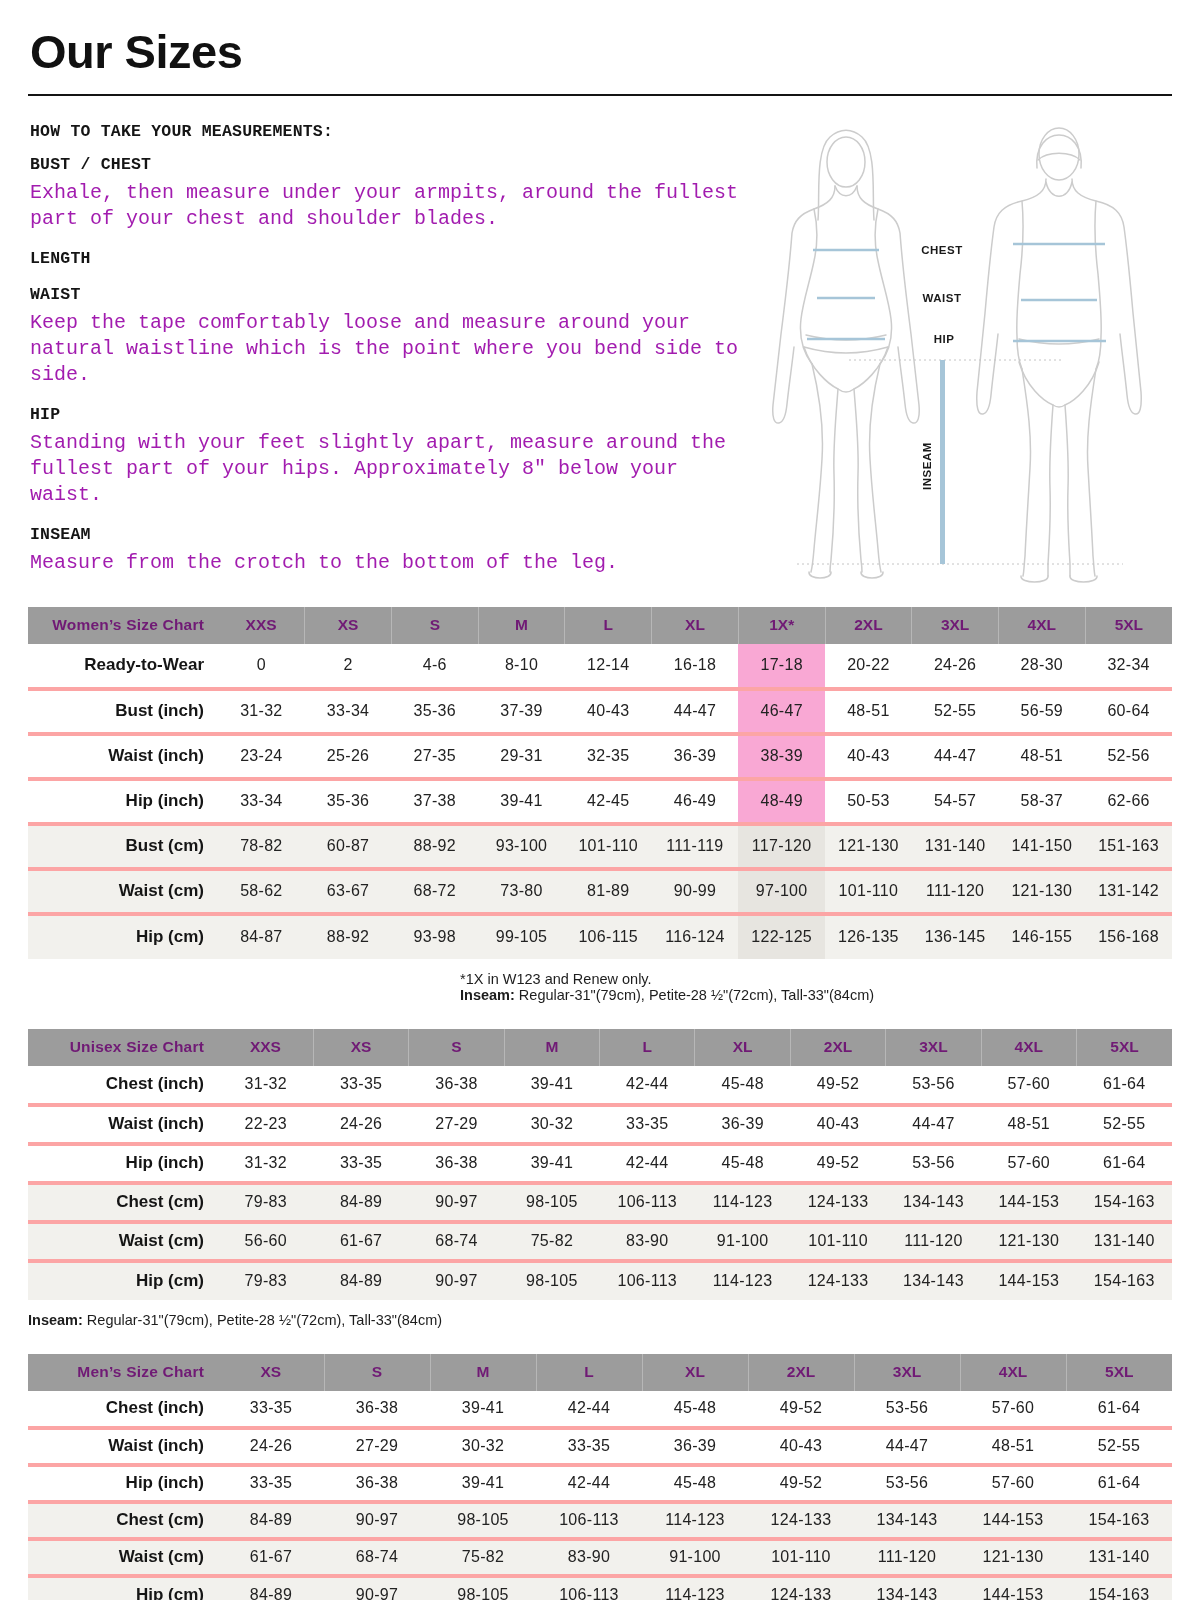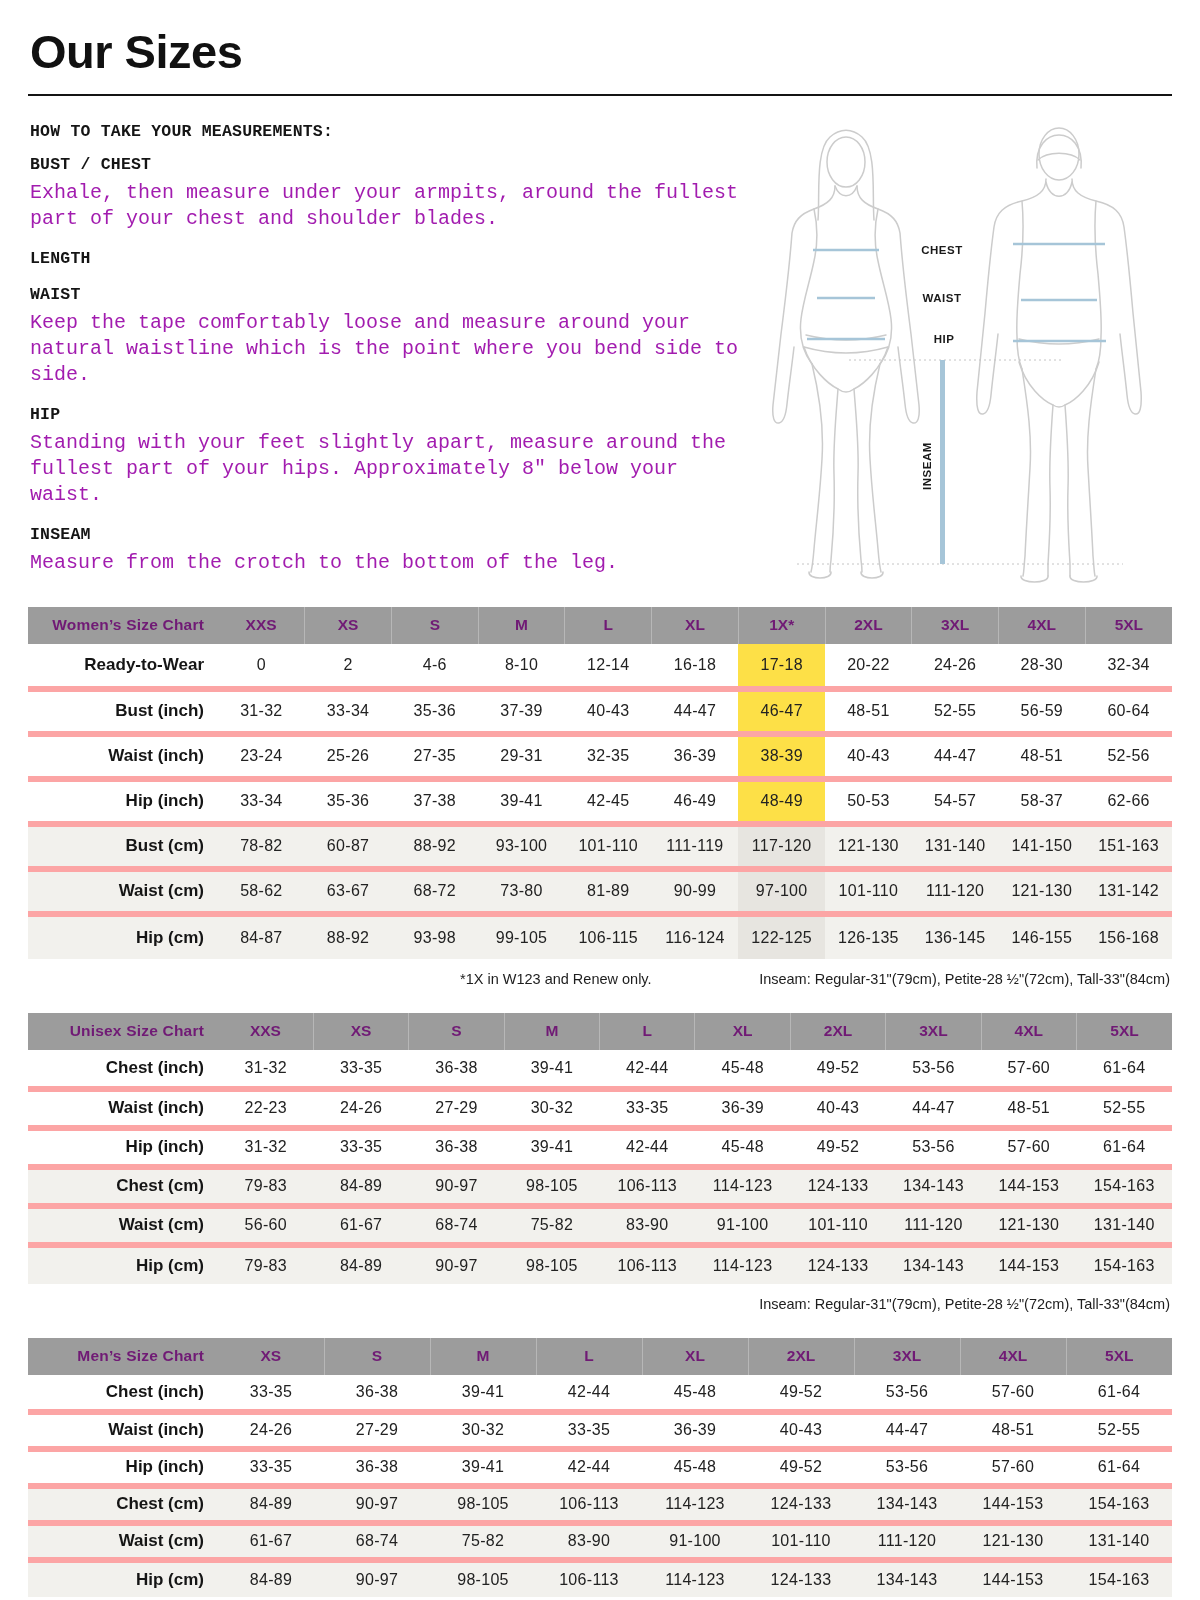--- a/index.html
+++ b/index.html
@@ -26,36 +26,36 @@
   .diagram { margin-left:auto; margin-top:-12px; width:432px; }
 
   .table-section { margin-top:14px; }
   .size-table { width:1144px; border-collapse:collapse; table-layout:fixed; }
   .size-table thead tr { height:37px; }
   .size-table thead th { background:#9c9c9c; color:#701a75; font-weight:700; font-size:15.5px; }
   .size-table thead th.col-h + th.col-h { border-left:1px solid rgba(255,255,255,0.28); }
   .size-table th.tbl-title { text-align:right; padding-right:14px; letter-spacing:0.2px; }
   .size-table tbody th.row-label { text-align:right; padding-right:14px; font-weight:800; font-size:17px; color:#151515; }
   .size-table tbody td { text-align:center; font-size:16px; color:#222; letter-spacing:0.3px; }
-  .size-table tbody tr + tr { border-top:6px solid #fca5a5; }
+  .size-table tbody tr + tr { border-top:4px solid #fca5a5; }
   .size-table tbody tr.shaded { background:#f2f1ed; }
-  .size-table tbody td.hl { background:#fde047; }
+  .size-table tbody td.hl { background:#f9a8d4; }
   .size-table tbody tr.shaded td.hl { background:#e7e5e0; }
 
   .tblc-0 tbody tr { height:45px; }
   .tblc-1 tbody tr { height:39px; }
   .tblc-2 tbody tr { height:37px; }
 
   .footnotes {
     width:1144px; display:flex; justify-content:space-between; align-items:baseline;
-    font-size:14.5px; color:#1d1d1d; padding:12px 2px 12px 0;
+    font-size:14.5px; color:#1d1d1d; padding:12px 2px 12px 0;flex-direction:column;
   }
   .footnotes.right-only { justify-content:flex-end; }
   .fn-left { margin-left:432px; }
-  .fn-bold { font-weight:400; }
+  .fn-bold { font-weight:700; }
 </style>
 </head>
 <body>
 
 <div class="page">
 
   <h1 class="page-title">Our Sizes</h1>
   <hr class="title-rule">
 
   <div class="content-row">

